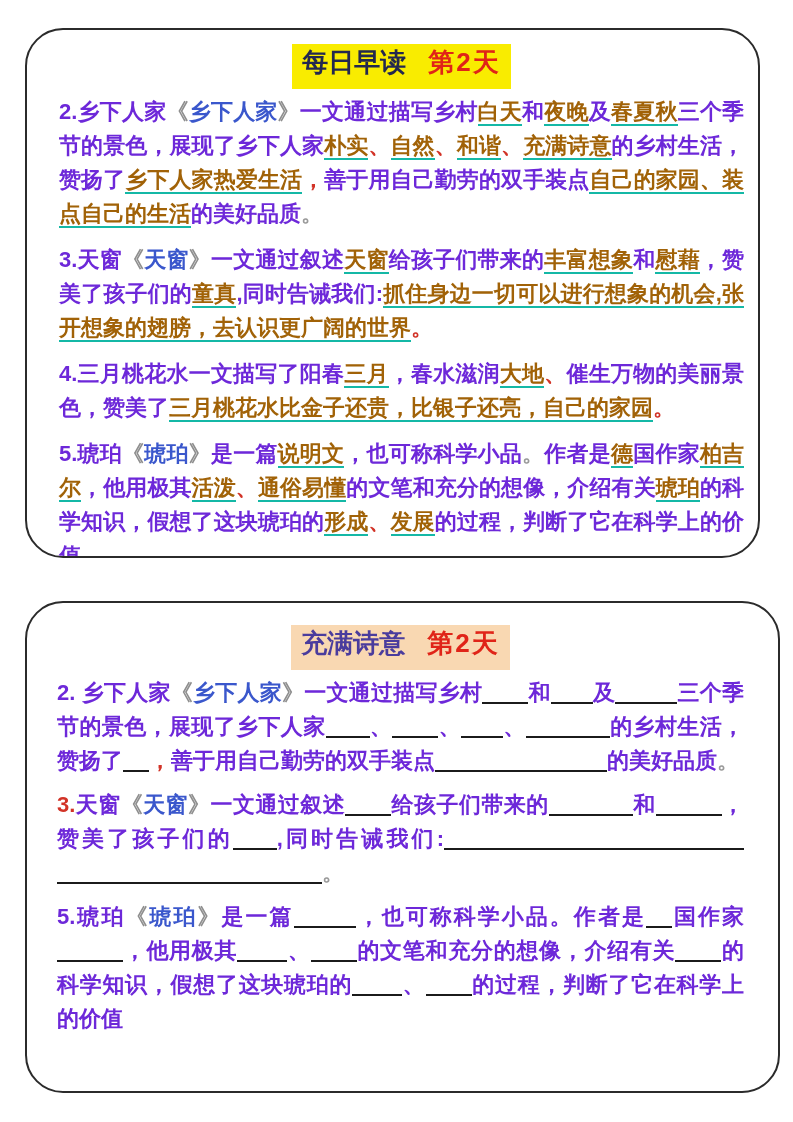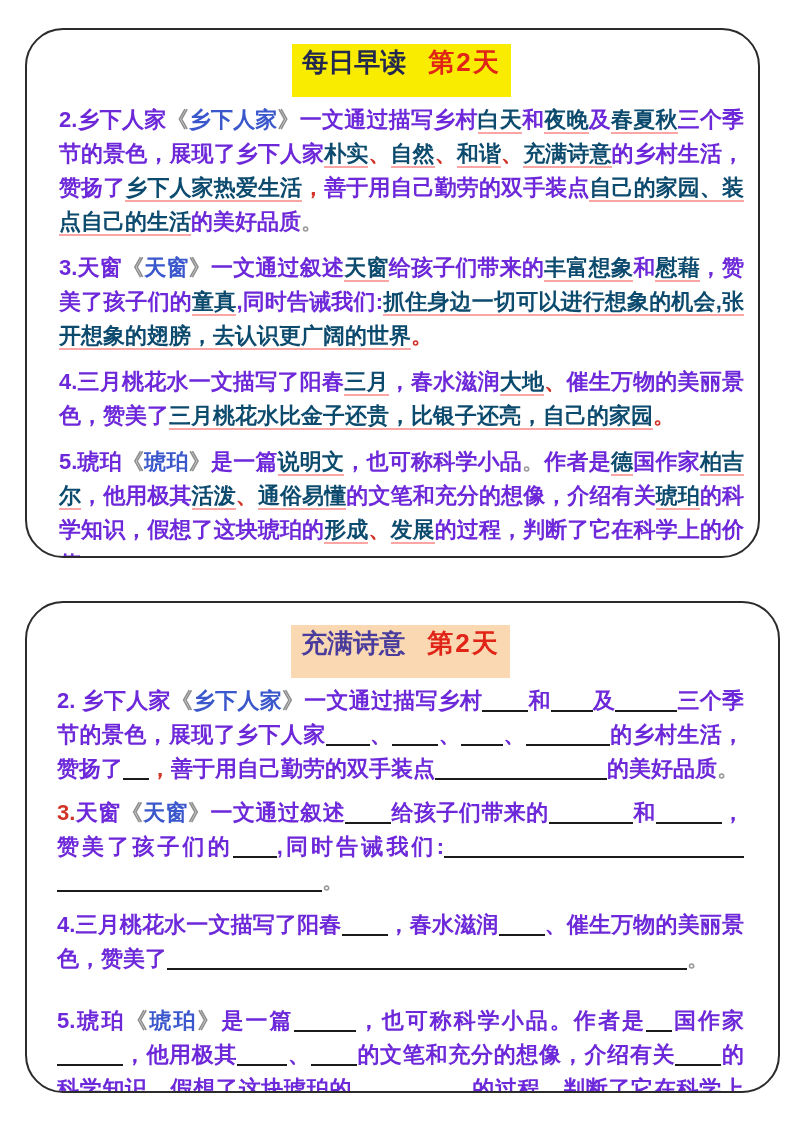--- a/index.html
+++ b/index.html
@@ -10,34 +10,34 @@
     -webkit-font-smoothing:antialiased;
   }
   .card{
     position:absolute;background:#ffffff;box-sizing:border-box;
     border:2.5px solid #2b2b2b;border-radius:38px;
     overflow:hidden;
   }
   #card-morning{left:25px;top:28px;width:735px;height:530px;padding:6px 14px 0 32px;}
   #card-evening{left:25px;top:601px;width:755px;height:492px;padding:14px 34px 0 30px;}
   .title-row{text-align:center;margin:8px 0 6px;}
-  .title-hl{display:inline-block;padding:3px 10px 20px;font-size:26px;line-height:30px;}
+  .title-hl{display:inline-block;padding:3px 10px 12px;font-size:26px;line-height:30px;}
   #card-morning .title-hl{background:#f9ec00;}
   #card-evening .title-hl{background:#f9d8b2;}
   #card-morning .title-label{color:#23284f;}
   #card-evening .title-label{color:#4a3c9d;}
   .title-day{color:#e02418;margin-left:22px;letter-spacing:2px;}
   .para{
     font-size:22px;line-height:34px;margin:4px 0 12px;
     text-align:justify;text-justify:inter-character;
   }
   #card-evening .para{margin:4px 0 10px;}
   #card-evening .para:nth-of-type(3){margin-bottom:28px;}
   .seg-t{color:#6d28d9;}
-  .seg-r{color:#0c4a6e;border-bottom:2px solid #fca5a5;}
+  .seg-r{color:#a16207;border-bottom:2px solid #14b8a6;}
   .seg-rp{color:#d23327;}
   .seg-bt{color:#3a57cc;}
   .seg-br{color:#8e8e8e;}
   .seg-gp{color:#9a9a9a;}
   .seg-bl{
     display:inline-block;height:20px;vertical-align:-4px;
     border-bottom:2.5px solid #1b1b1b;
   }
 </style>
 </head>
@@ -52,15 +52,14 @@
   <p class="para"><span class="seg-t">4.三月桃花水一文描写了阳春</span><span class="seg-r">三月</span><span class="seg-t">，春水滋润</span><span class="seg-r">大地</span><span class="seg-rp">、</span><span class="seg-t">催生万物的美丽景色，赞美了</span><span class="seg-r">三月桃花水比金子还贵，比银子还亮，自己的家园</span><span class="seg-rp">。</span></p>
   <p class="para"><span class="seg-t">5.琥珀</span><span class="seg-br">《</span><span class="seg-bt">琥珀</span><span class="seg-br">》</span><span class="seg-t">是一篇</span><span class="seg-r">说明文</span><span class="seg-t">，也可称科学小品</span><span class="seg-gp">。</span><span class="seg-t">作者是</span><span class="seg-r">德</span><span class="seg-t">国作家</span><span class="seg-r">柏吉尔</span><span class="seg-t">，他用极其</span><span class="seg-r">活泼</span><span class="seg-rp">、</span><span class="seg-r">通俗易懂</span><span class="seg-t">的文笔和充分的想像，介绍有关</span><span class="seg-r">琥珀</span><span class="seg-t">的科学知识，假想了这块琥珀的</span><span class="seg-r">形成</span><span class="seg-rp">、</span><span class="seg-r">发展</span><span class="seg-t">的过程，判断了它在科学上的价值</span><span class="seg-gp">。</span></p>
 </div>
 
 <div class="card" id="card-evening">
   <div class="title-row">
     <span class="title-hl"><span class="title-label">充满诗意</span><span class="title-day">第2天</span></span>
   </div>
   <p class="para"><span class="seg-t">2. 乡下人家</span><span class="seg-br">《</span><span class="seg-bt">乡下人家</span><span class="seg-br">》</span><span class="seg-t">一文通过描写乡村</span><span class="seg-bl" style="width: 46px;"></span><span class="seg-t">和</span><span class="seg-bl" style="width: 42px;"></span><span class="seg-t">及</span><span class="seg-bl" style="width: 62px;"></span><span class="seg-t">三个季节的景色，展现了乡下人家</span><span class="seg-bl" style="width: 44px;"></span><span class="seg-t">、</span><span class="seg-bl" style="width: 46px;"></span><span class="seg-t">、</span><span class="seg-bl" style="width: 42px;"></span><span class="seg-t">、</span><span class="seg-bl" style="width: 84px;"></span><span class="seg-t">的乡村生活，赞扬了</span><span class="seg-bl" style="width: 26px;"></span><span class="seg-rp">，</span><span class="seg-t">善于用自己勤劳的双手装点</span><span class="seg-bl" style="width: 172px;"></span><span class="seg-t">的美好品质</span><span class="seg-gp">。</span></p>
   <p class="para"><span class="seg-rp">3.</span><span class="seg-t">天窗</span><span class="seg-br">《</span><span class="seg-bt">天窗</span><span class="seg-br">》</span><span class="seg-t">一文通过叙述</span><span class="seg-bl" style="width: 46px;"></span><span class="seg-t">给孩子们带来的</span><span class="seg-bl" style="width: 84px;"></span><span class="seg-t">和</span><span class="seg-bl" style="width: 66px;"></span><span class="seg-t">，赞美了孩子们的</span><span class="seg-bl" style="width: 44px;"></span><span class="seg-t">,同时告诫我们:</span><span class="seg-bl" style="width: 300px;"></span><span class="seg-bl" style="width: 265px;"></span><span class="seg-gp">。</span></p>
-  <p class="para"><span class="seg-t">4.三月桃花水一文描写了阳春</span><span class="seg-bl" style="width: 46px;"></span><span class="seg-t">，春水滋润</span><span class="seg-bl" style="width: 46px;"></span><span class="seg-t">、催生万物的美丽景色，赞美了</span><span class="seg-bl" style="width: 520px;"></span><span class="seg-gp">。</span></p>
   <p class="para"><span class="seg-t">5.琥珀</span><span class="seg-br">《</span><span class="seg-bt">琥珀</span><span class="seg-br">》</span><span class="seg-t">是一篇</span><span class="seg-bl" style="width: 62px;"></span><span class="seg-t">，也可称科学小品。作者是</span><span class="seg-bl" style="width: 26px;"></span><span class="seg-t">国作家</span><span class="seg-bl" style="width: 66px;"></span><span class="seg-t">，他用极其</span><span class="seg-bl" style="width: 50px;"></span><span class="seg-t">、</span><span class="seg-bl" style="width: 46px;"></span><span class="seg-t">的文笔和充分的想像，介绍有关</span><span class="seg-bl" style="width: 46px;"></span><span class="seg-t">的科学知识，假想了这块琥珀的</span><span class="seg-bl" style="width: 50px;"></span><span class="seg-t">、</span><span class="seg-bl" style="width: 46px;"></span><span class="seg-t">的过程，判断了它在科学上的价值</span></p>
 </div>
 
 </body></html>

